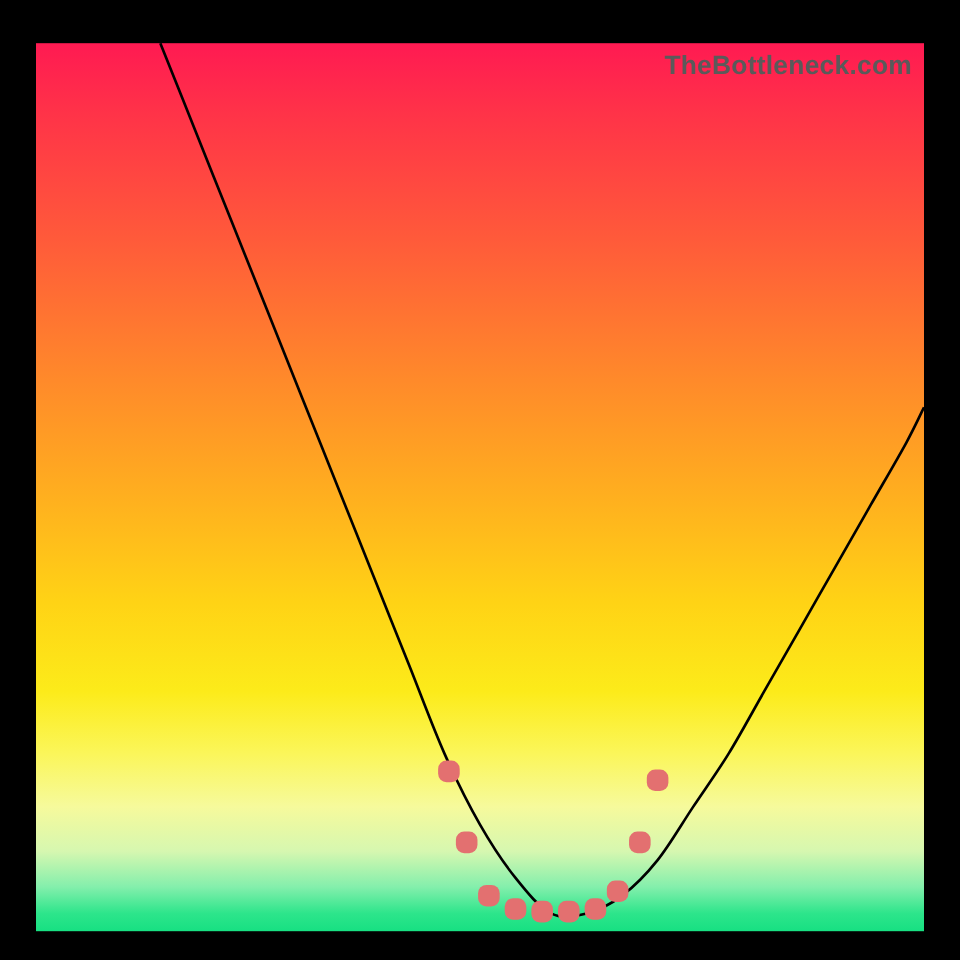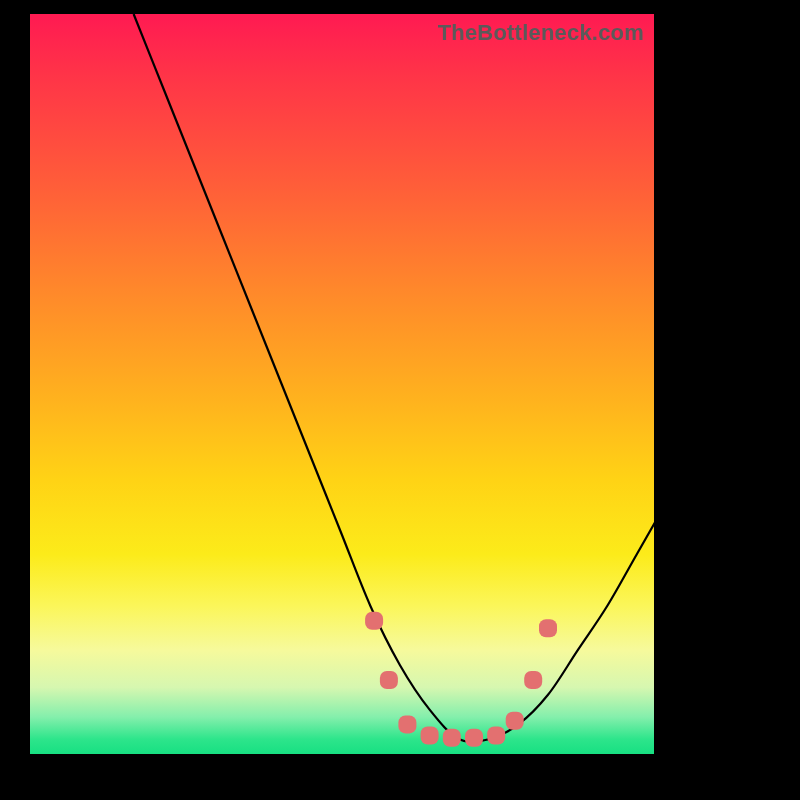--- a/index.html
+++ b/index.html
@@ -15,23 +15,23 @@
     position: absolute;
     top: 0;
     left: 0;
     width: 800px;
     height: 800px;
     box-sizing: border-box;
   }
   .plot-area {
     position: absolute;
     
-    top: 14px;
+    top: 36px;
     left: 30px;
-    width: 624px;
+    width: 740px;
     height: 740px;
     background: linear-gradient(
       to bottom,
       #ff1a52 0%,
       #ff3348 8%,
       #ff5a3a 22%,
       #ff8a2a 38%,
       #ffb21e 52%,
       #ffd315 63%,
       #fceb1a 73%,

